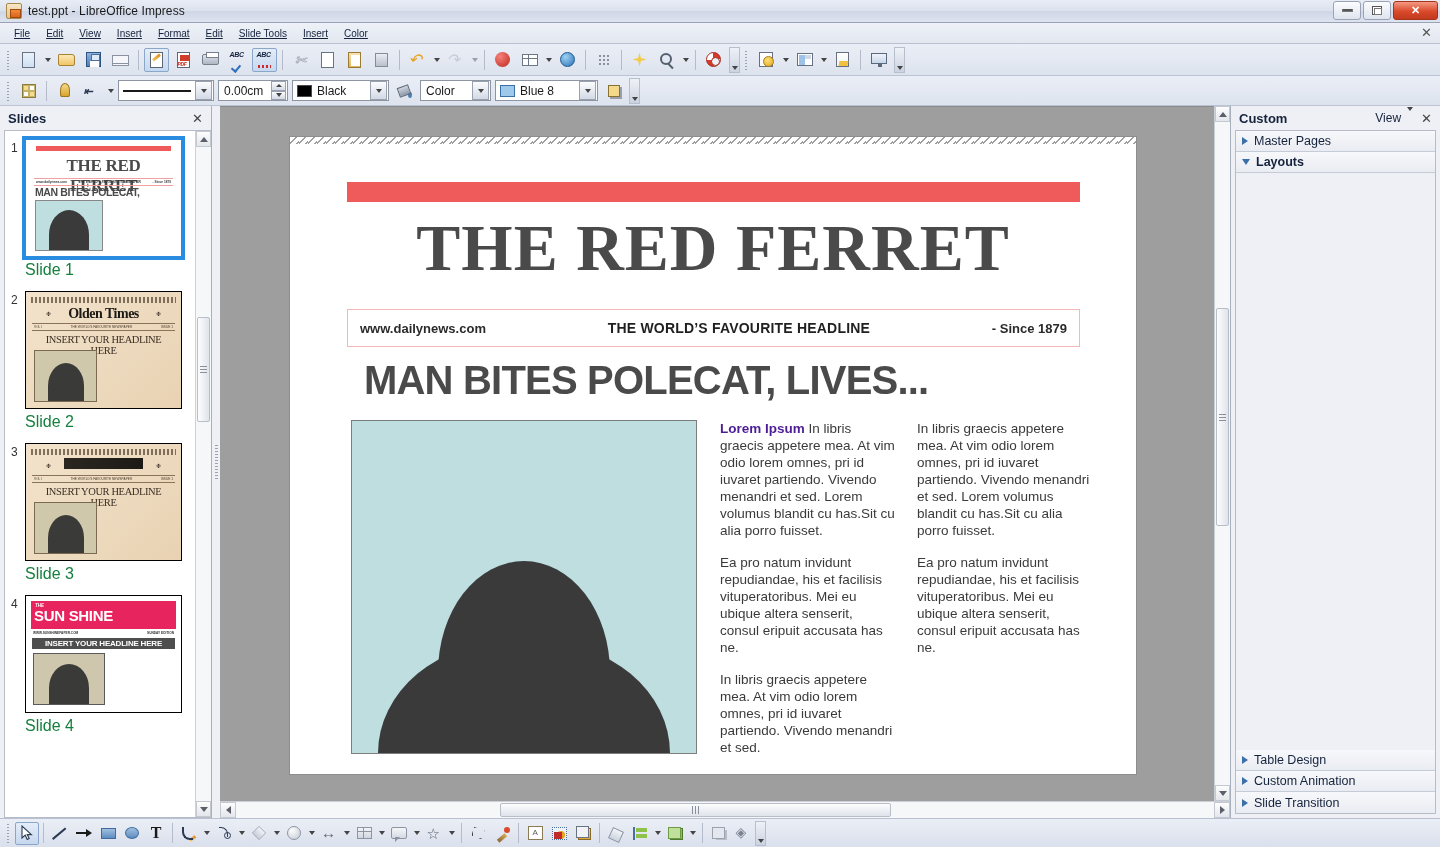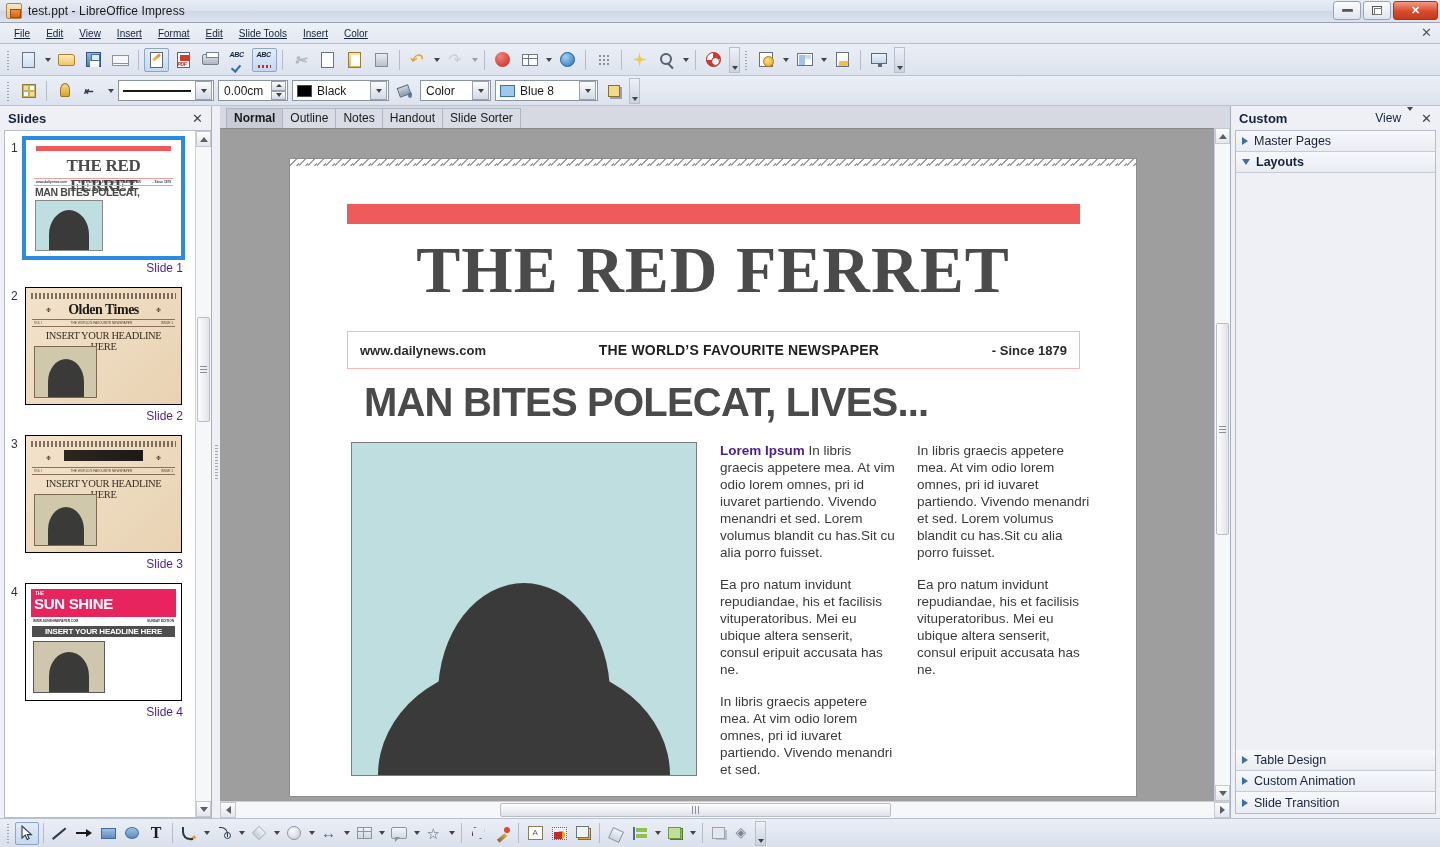--- a/index.html
+++ b/index.html
@@ -184,21 +184,21 @@
   }
   .slides-list { flex: 1; overflow: hidden; padding: 8px 0 0 0; }
   .slide-entry { display: flex; align-items: flex-start; padding: 0 6px 2px 6px; }
   .slide-num { width: 14px; flex: none; font-size: 12px; color: #333; text-align: left; padding-top: 2px; }
   .thumb-wrap { flex: 1; }
   .thumb {
     width: 157px; height: 118px; background: #fff; border: 1px solid #000;
     position: relative; overflow: hidden;
   }
   .thumb.sel { outline: 4px solid #2a8ce0; outline-offset: -1px; border-color:#2a8ce0; }
-  .slide-label { text-align: right; font-size: 12px; color: #4c1d95; padding: 4px 6px 10px 0; }
+  .slide-label { text-align: left; font-size: 16px; color: #15803d; padding: 4px 6px 10px 0; }
 
   
   .t1 { background:#fff; }
   .t1 .bar { position:absolute;left:10px;top:6px;right:10px;height:5px;background:#ef5a5a;}
   .t1 .mast{position:absolute;left:8px;top:16px;right:8px;text-align:center;font-family:"Liberation Serif",serif;font-weight:bold;font-size:17px;color:#4a4a4a;letter-spacing:-.3px;}
   .t1 .rule{position:absolute;left:8px;right:8px;height:1px;background:#f0a0a0;}
   .t1 .sub{position:absolute;left:10px;right:10px;display:flex;justify-content:space-between;font-size:3.2px;font-weight:bold;color:#3a3a3a;}
   .t1 .head{position:absolute;left:9px;top:46px;right:8px;font-size:10.5px;font-weight:bold;color:#4a4a4a;letter-spacing:-.4px;font-family:"Liberation Sans",sans-serif;}
   .t1 .photo{position:absolute;left:9px;top:60px;width:68px;height:51px;background:#bfdee0;border:1px solid #888;}
   .t1 .sil{position:absolute;left:50%;bottom:0;transform:translateX(-50%);width:40px;height:40px;background:#3a3a3a;border-radius:50% 50% 0 0 / 62% 62% 0 0;}
@@ -840,40 +840,33 @@
             </div>
         </div>
       </div>
     </div>
 
     <div class="vsplit">
         <i></i>
       </div>
 
     <div class="center">
-      <div class="viewtabs">
-        <div class="vtab sel">Normal</div>
-        <div class="vtab">Outline</div>
-        <div class="vtab">Notes</div>
-        <div class="vtab">Handout</div>
-        <div class="vtab">Slide Sorter</div>
-      </div>
 
       <div class="canvas-row">
         <div class="canvas">
           <div class="slide-page">
             <div class="page-edge-top"></div>
 
             <div class="sp-bar"></div>
 
             <div class="sp-mast">THE RED FERRET</div>
 
             <div class="sp-infobox">
               <span class="sp-info-l">www.dailynews.com</span>
-              <span class="sp-info-c">THE WORLD’S FAVOURITE NEWSPAPER</span>
+              <span class="sp-info-c">THE WORLD’S FAVOURITE HEADLINE</span>
               <span class="sp-info-r">- Since 1879</span>
             </div>
 
             <div class="sp-head">MAN BITES POLECAT, LIVES...</div>
 
             <div class="sp-photo">
               <i class="sp-sil"></i>
             </div>
 
             <div class="sp-cols">

